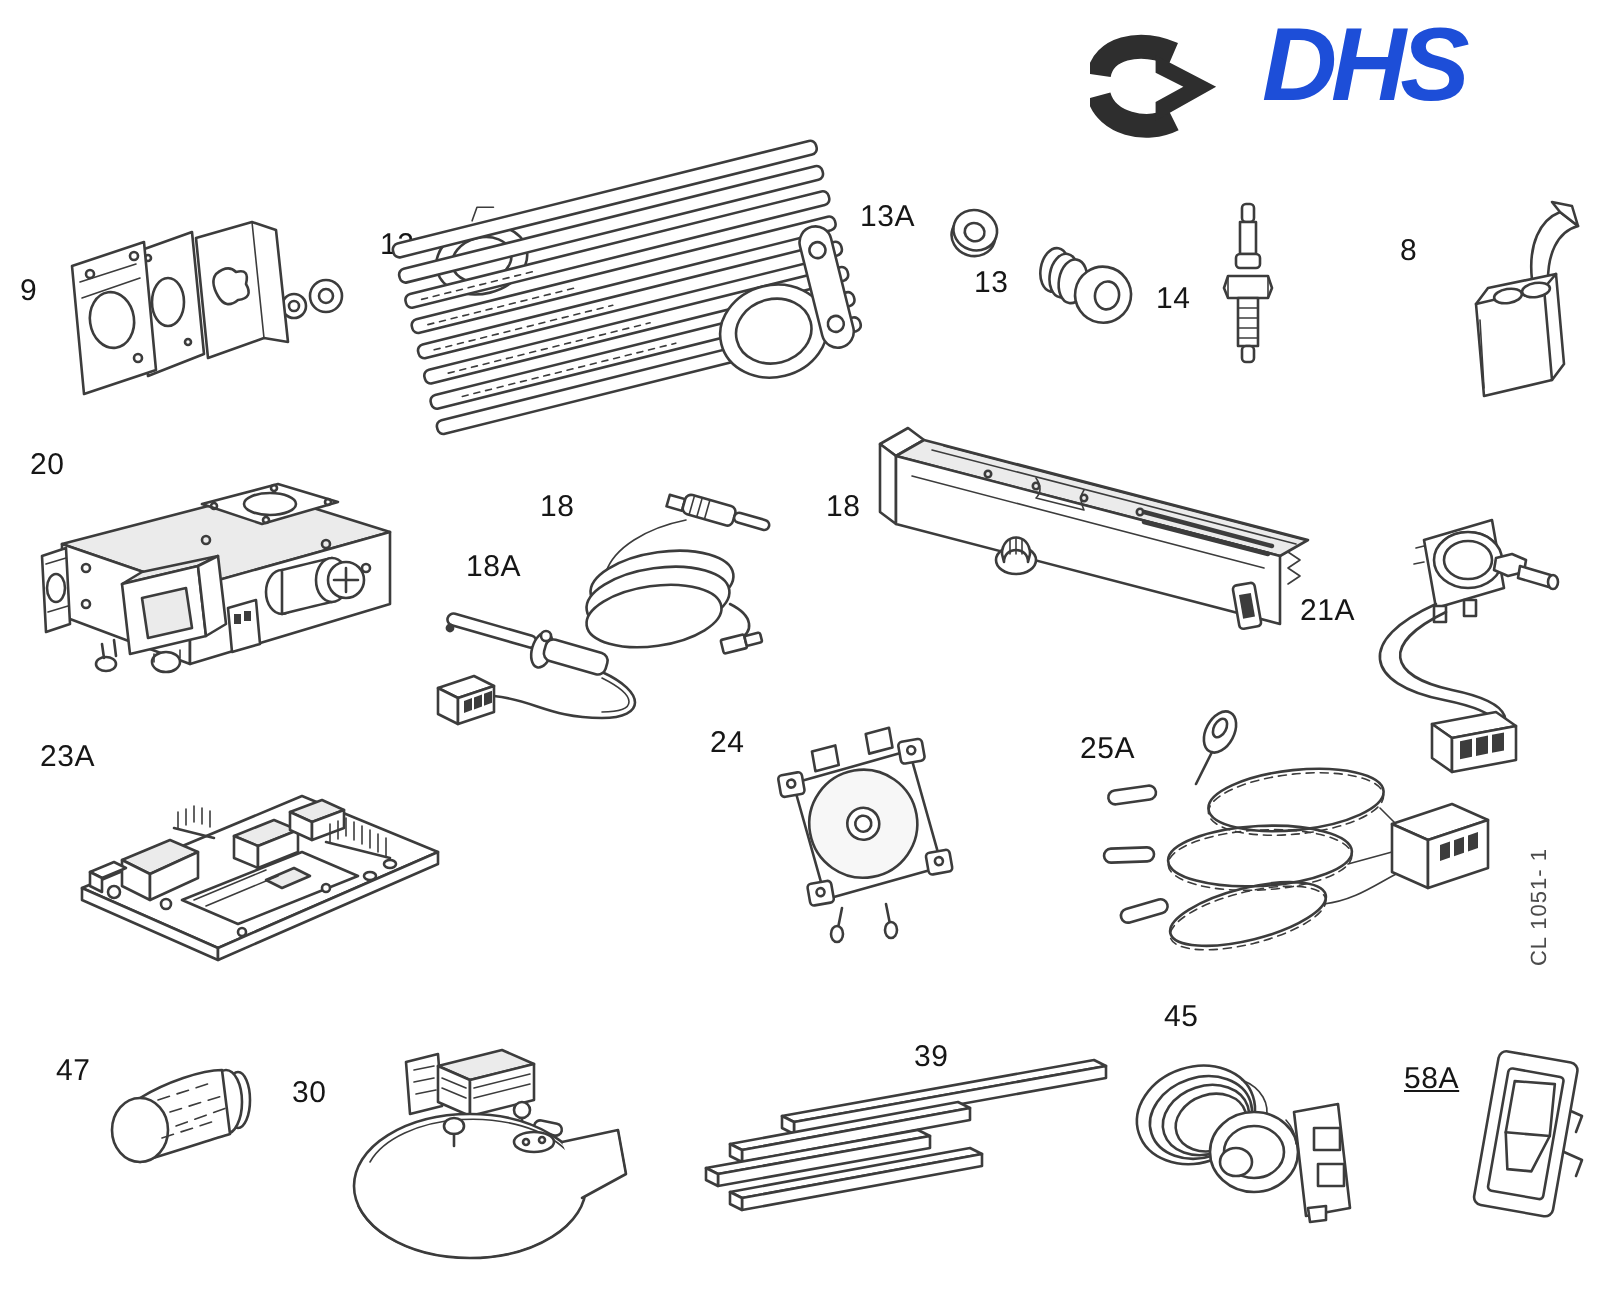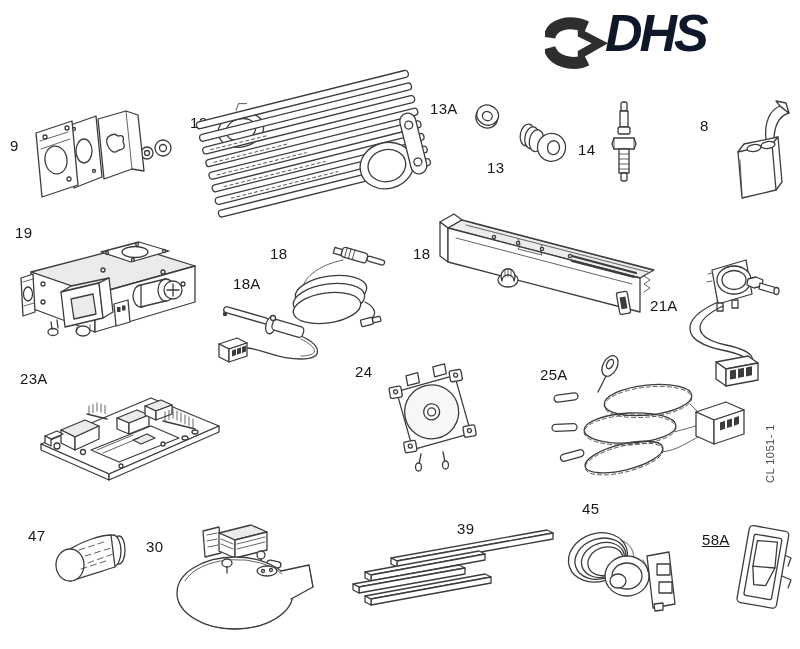--- a/index.html
+++ b/index.html
@@ -11,22 +11,22 @@
   .art path,.art rect,.art circle,.art ellipse,.art line{
       stroke:#3c3c3c;stroke-width:1.3;fill:none;stroke-linejoin:round;stroke-linecap:round;}
   .art .fw{fill:#ffffff;}
   .art .fg{fill:#ebebeb;}
   .art .fl{fill:#f7f7f7;}
   .art .fd{fill:#3c3c3c;stroke:none;}
   .art .thin{stroke-width:.8;}
   .art .thick{stroke-width:2.2;}
   .logo{position:absolute;left:545px;top:10px;width:200px;height:64px;}
   .logo-icon{position:absolute;left:0;top:7px;}
-  .logo-text{position:absolute;left:60px;top:-7px;font-size:52px;font-weight:bold;
-             font-style:italic;color:#0f172a;letter-spacing:-3px;}
+  .logo-text{position:absolute;left:86px;top:-7px;font-size:52px;font-weight:bold;
+             font-style:italic;color:#1d4ed8;letter-spacing:-3px;}
   .drawing-number{position:absolute;left:764px;top:424px;font-size:11px;color:#4a4a4a;
              writing-mode:vertical-rl;transform:rotate(180deg);letter-spacing:.5px;white-space:nowrap;}
 </style>
 </head>
 <body>
 
 <div id="canvas">
 
   <div class="logo">
     <svg class="logo-icon" width="82" height="54" viewBox="0 0 130 80">
@@ -92,21 +92,21 @@
     <svg class="art" style="left:43px;top:3px;" width="38" height="38" viewBox="0 0 38 38">
       <g transform="rotate(18 19 19)">
         <ellipse class="fw" cx="19" cy="20" rx="11" ry="10"></ellipse>
         <ellipse class="fw" cx="19" cy="17" rx="11" ry="10"></ellipse>
         <ellipse class="fw" cx="19" cy="18" rx="5" ry="4.5"></ellipse>
       </g>
     </svg>
   </div>
 
   <div class="part" style="left:475px;top:115px;width:100px;height:60px;">
-    <span class="plabel" style="left:12px;top:18px;margin-top:26px;">13</span>
+    <span class="plabel" style="left:12px;top:18px;">13</span>
     <svg class="art" style="left:40px;top:2px;" width="58" height="55" viewBox="0 0 58 55">
       <g transform="rotate(10 29 27)">
         <ellipse class="fw" cx="11" cy="21" rx="7" ry="11"></ellipse>
         <ellipse class="fw" cx="16" cy="23" rx="7" ry="11"></ellipse>
         <ellipse class="fw" cx="21" cy="25" rx="7" ry="11"></ellipse>
         <circle class="fw" cx="37" cy="29" r="14"></circle>
         <ellipse class="fw" cx="39" cy="29" rx="6" ry="7"></ellipse>
       </g>
     </svg>
   </div>
@@ -132,21 +132,21 @@
       <path class="fw" d="M52,6 L48,1 L58,3 L61,13 Z"></path>
       <path class="fw" d="M10,52 L16,44 L50,37 L54,82 L48,90 L14,98 Z"></path>
       <path d="M10,52 L44,44 L48,90 M44,44 L50,37"></path>
       <ellipse class="fw" cx="26" cy="48" rx="7" ry="3.5" transform="rotate(-9 26 48)"></ellipse>
       <ellipse class="fw" cx="40" cy="45" rx="7" ry="3.5" transform="rotate(-9 40 45)"></ellipse>
       <path class="thin" d="M12,60 l2,34"></path>
     </svg>
   </div>
 
   <div class="part" style="left:5px;top:218px;width:205px;height:130px;">
-    <span class="plabel" style="left:10px;top:6px;">19</span>
+    <span class="plabel" style="left:10px;top:6px;">20</span>
     <svg class="art" style="left:8px;top:14px;" width="195" height="112" viewBox="0 0 195 112">
       <path class="fg" d="M18,40 L118,14 L182,34 L82,62 Z"></path>
       <path class="fw" d="M18,40 L82,62 L82,100 L18,76 Z"></path>
       <path class="fw" d="M82,62 L182,34 L182,70 L82,100 Z"></path>
       <path class="fw" d="M88,20 L126,10 L156,19 L118,30 Z"></path>
       <ellipse class="fw" cx="122" cy="20" rx="13" ry="5.5"></ellipse>
       <circle cx="94" cy="21" r="1.5"></circle>
         <circle cx="124" cy="12" r="1.5"></circle>
         <circle cx="151" cy="19" r="1.5"></circle>
         <circle cx="120" cy="28" r="1.5"></circle>

